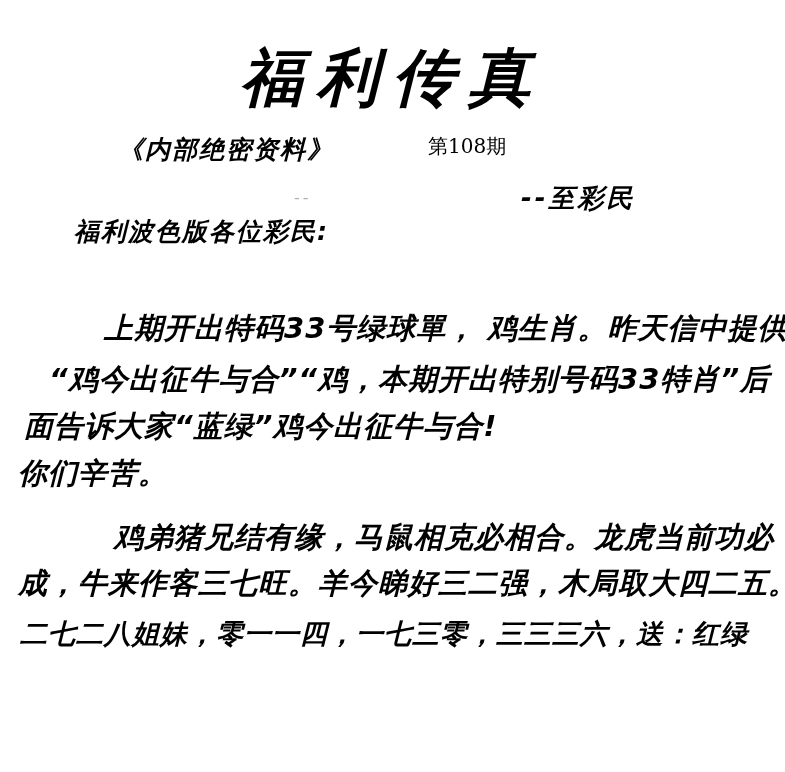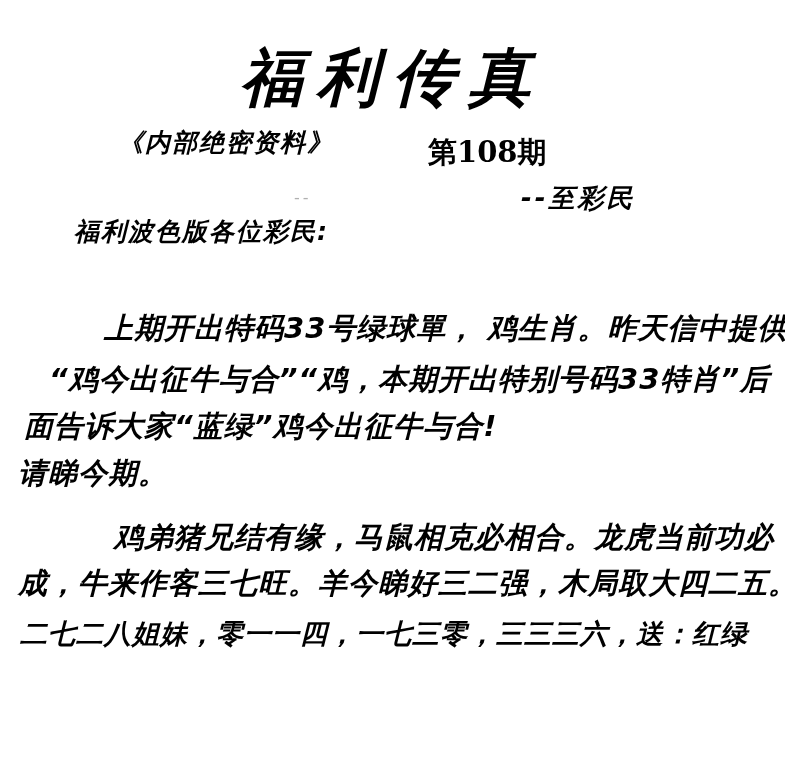--- a/index.html
+++ b/index.html
@@ -30,34 +30,34 @@
     left: 0;
     width: 100%;
     text-align: center;
     font-size: 62px;
     letter-spacing: 14px;
     font-style: italic;
   }
 
   .subheader-source {
     position: absolute;
-    top: 126px;
+    top: 133px;
     left: 118px;
     font-size: 25px;
     letter-spacing: 2px;
   }
 
   .subheader-issue {
     position: absolute;
     top: 133px;
     left: 428px;
-    font-size: 29px;
+    font-size: 20px;
     font-style: normal;
     font-family: "DejaVu Serif", serif;
-    font-weight: bold;
+    font-weight: normal;
   }
 
   .faint-dash {
     position: absolute;
     top: 188px;
     left: 294px;
     font-size: 16px;
     color: #b0b0b0;
     letter-spacing: 3px;
   }
@@ -118,21 +118,21 @@
 
   <div class="calli salutation">福利波色版各位彩民:</div>
 
 
   <div class="calli b-line body-line1">上期开出特码33号绿球單， 鸡生肖。昨天信中提供</div>
 
   <div class="calli b-line body-line2">“鸡今出征牛与合”“鸡，本期开出特别号码33特肖”后</div>
 
   <div class="calli b-line body-line3">面告诉大家“蓝绿”鸡今出征牛与合!</div>
 
-  <div class="calli b-line body-line4">请睇今期。</div>
+  <div class="calli b-line body-line4">你们辛苦。</div>
 
   <div class="calli b-line verse-line1">鸡弟猪兄结有缘，马鼠相克必相合。龙虎当前功必</div>
 
   <div class="calli b-line verse-line2">成，牛来作客三七旺。羊今睇好三二强，木局取大四二五。</div>
 
   <div class="calli b-line verse-line3">二七二八姐妹，零一一四，一七三零，三三三六，送：红绿</div>
 
 
 </div>
 

